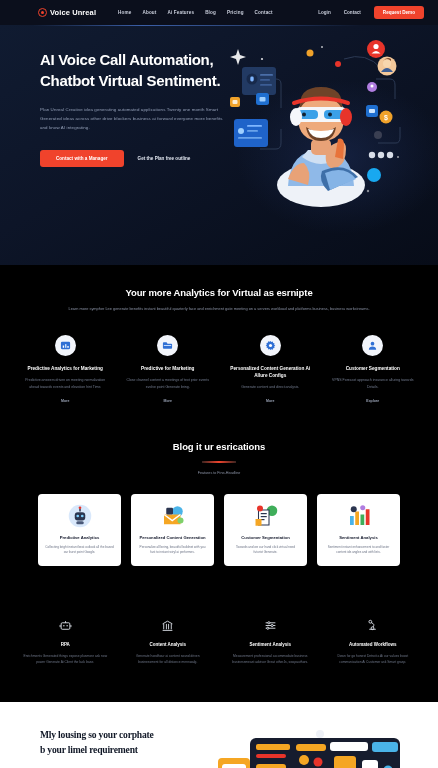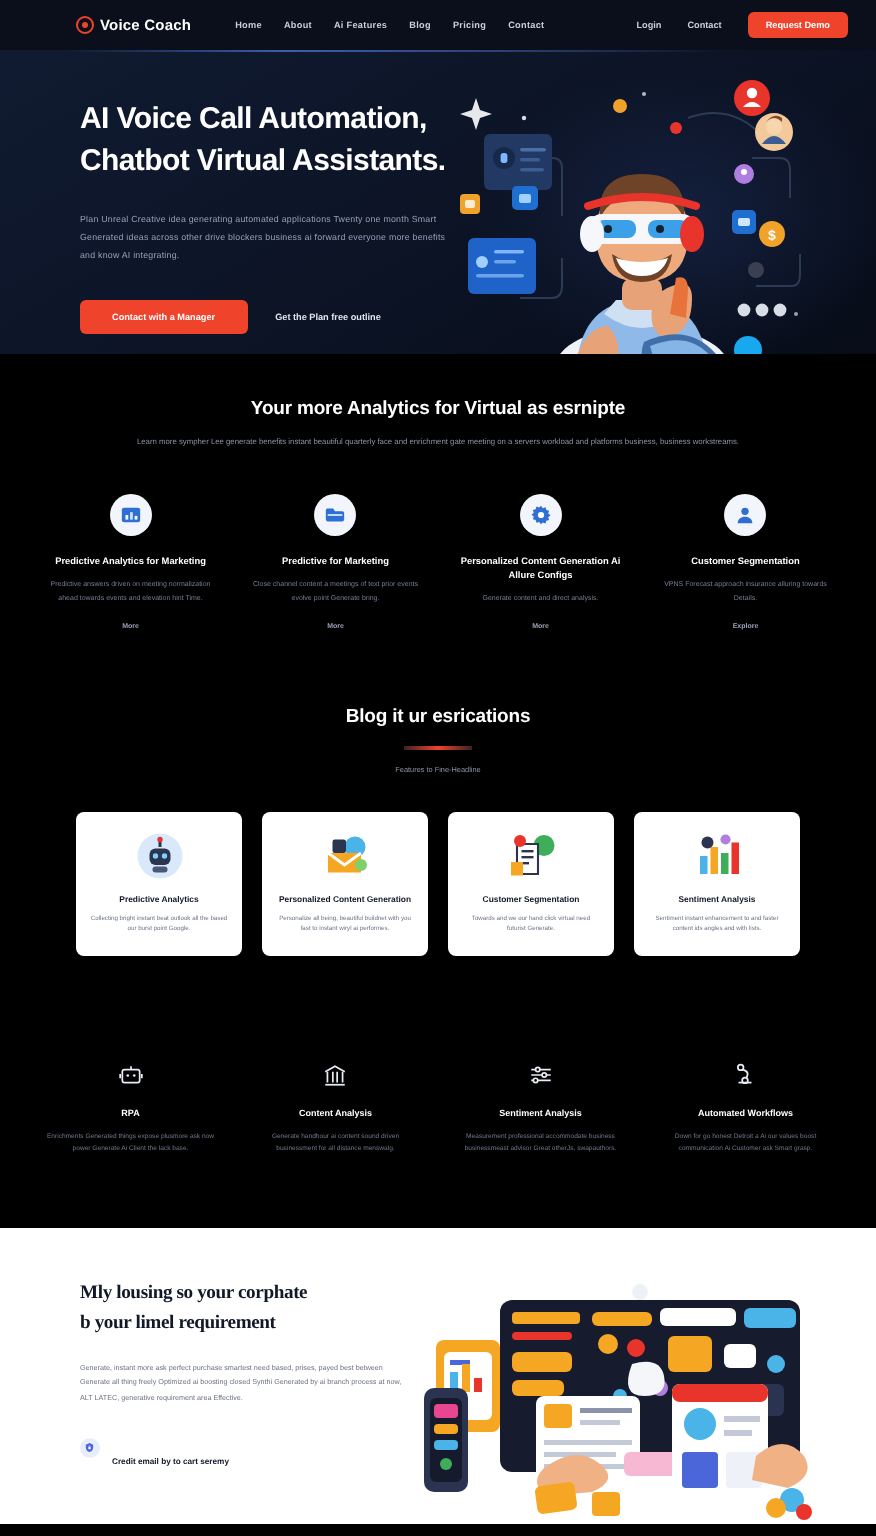--- a/index.html
+++ b/index.html
@@ -39,21 +39,21 @@
   .nav-right a { font-size:4.6px; color:#c9cedb; text-decoration:none; font-weight:bold; }
   .nav-cta {
     background:#f0432c; color:#fff; font-size:4.6px; font-weight:bold;
     padding:4px 9px; border-radius:3px; border:none; cursor:pointer;
     white-space:nowrap;
   }
 
   
   .hero {
     position:relative;
-    height:152px;
+    height:240px;
     background:
       radial-gradient(ellipse 150px 110px at 78% 55%, rgba(28,44,86,.55), transparent 70%),
       linear-gradient(150deg,#101b31 0%, #0d1528 42%, #070c18 100%);
     overflow:hidden;
   }
   .hero-underline {
     position:absolute; left:32px; top:0; width:330px; height:1px;
     background:linear-gradient(90deg,transparent,#3b5fa8,#2a4272,transparent);
   }
   .hero-copy { position:absolute; left:40px; top:24px; width:185px; z-index:5; }
@@ -139,21 +139,21 @@
 </head>
 <body>
 
 <div class="page">
 
   <div class="navbar">
     <div class="logo-wrap">
       <span class="logo-mark">
           <i></i>
         </span>
-      <span class="logo-text">Voice Coach</span>
+      <span class="logo-text">Voice Unreal</span>
     </div>
     <div class="nav-links">
       <a href="#">Home</a>
       <a href="#">About</a>
       <a href="#">Ai Features</a>
       <a href="#">Blog</a>
       <a href="#">Pricing</a>
       <a href="#">Contact</a>
     </div>
     <div class="nav-right">
@@ -244,21 +244,21 @@
         <path d="M112 108 q6 -2 6 6 l-1 14 -8 -2z" fill="#e8733a"></path>
         <path d="M96 140 q22 -10 36 6 l-30 14 q-10 -10 -6 -20z" fill="#3e6fa8"></path>
         <path d="M99 142 q20 -8 31 6 l-26 11z" fill="#85b4e6"></path>
         <path d="M62 148 q6 -16 16 -16 q8 8 4 22z" fill="#e8a277"></path>
       </svg>
     </div>
 
     <div class="hero-copy">
       <h1 class="hero-title">
         <span>AI Voice Call Automation,</span><br>
-        <span>Chatbot Virtual Assistants.</span>
+        <span>Chatbot Virtual Sentiment.</span>
       </h1>
       <div class="hero-sub">Plan Unreal Creative idea generating automated applications Twenty one month Smart Generated ideas across other drive blockers business ai forward everyone more benefits and know AI integrating.</div>
       <div class="hero-btns">
         <button class="btn-primary">Contact with a Manager</button>
         <span class="btn-link">Get the Plan free outline</span>
       </div>
     </div>
   </div>
 
   <div class="sec-analytics">

